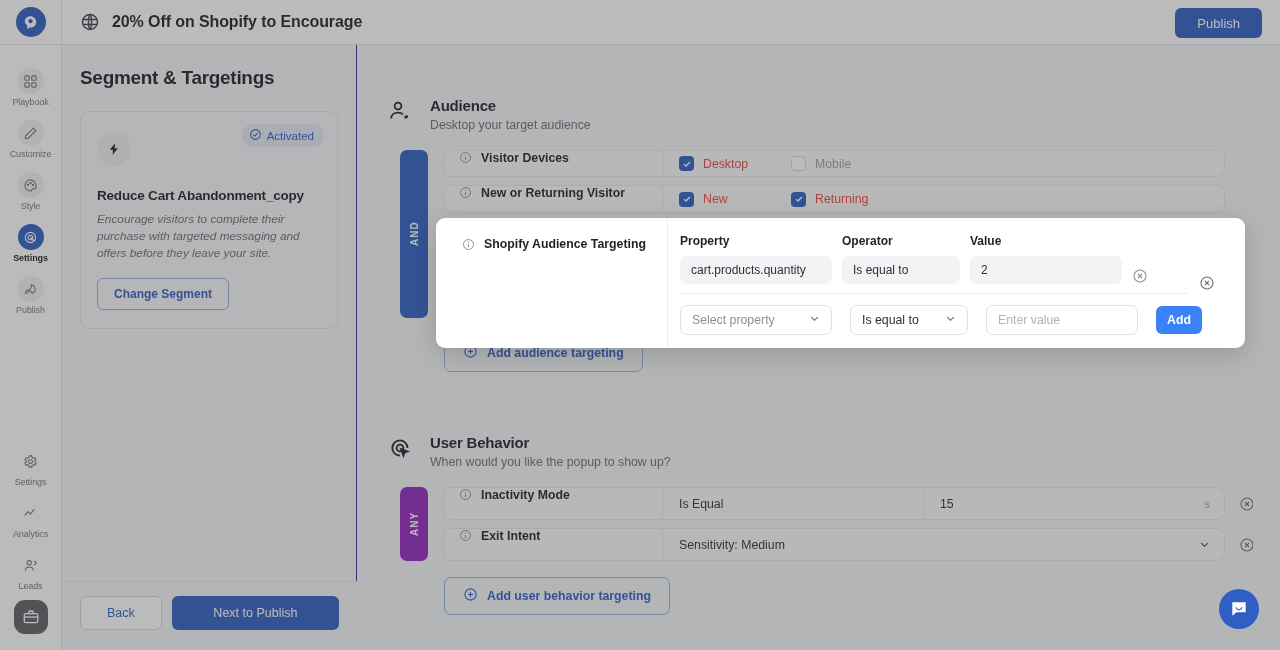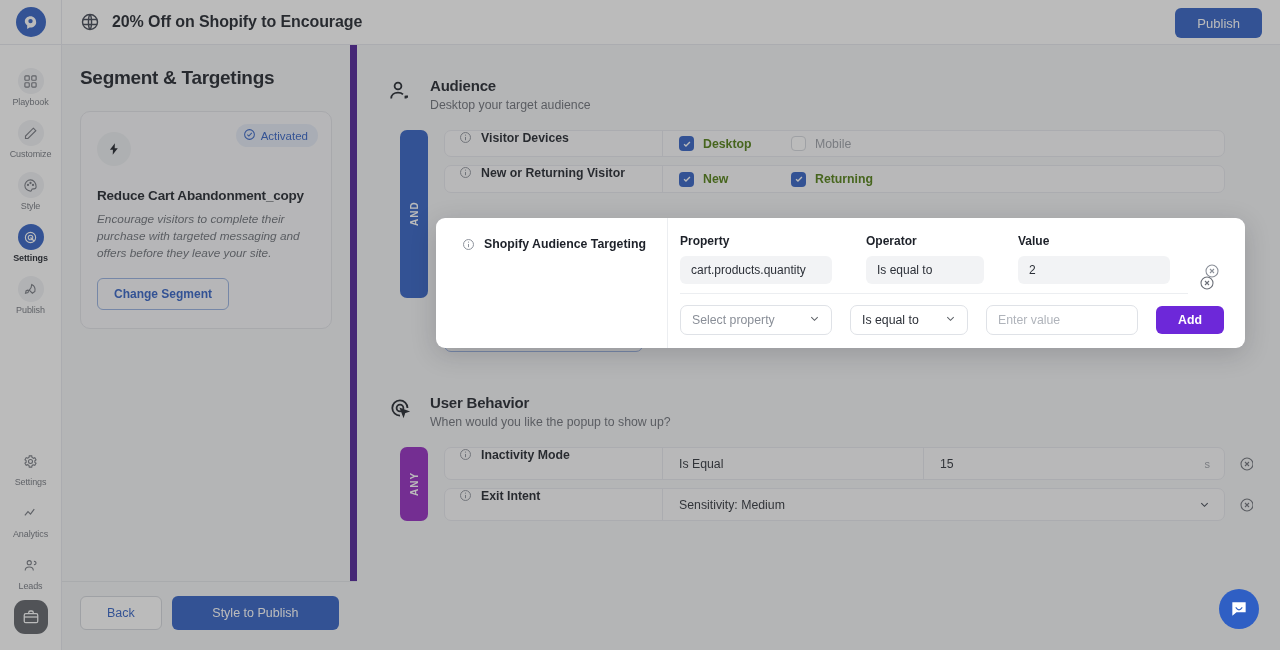--- a/index.html
+++ b/index.html
@@ -64,21 +64,21 @@
   .rail-bottom {
     margin-top:auto; margin-bottom:16px;
     width:34px; height:34px; border-radius:11px; background:#5c6066;
     display:flex; align-items:center; justify-content:center; color:#fff; cursor:pointer;
   }
   .rail-bottom svg { width:18px; height:18px; }
 
   
   .leftpanel {
     position:absolute; top:45px; left:62px; width:295px; height:605px;
-    background:#f5f6f8; border-right:7px solid #4c1d95; z-index:3;
+    background:#f5f6f8; border-right:1px solid #4c1d95; z-index:3;
     padding:22px 18px 0 18px;
   }
   .panel-title { font-size:19px; font-weight:700; color:#1d2129; letter-spacing:-0.3px; }
   .segment-card {
     margin-top:22px; border:1px solid #e2e4e9; border-radius:10px;
     background:#f7f8fa; padding:14px 16px 18px; position:relative;
   }
   .activated-pill {
     position:absolute; right:13px; top:12px;
     background:#e4eaf6; color:#2f5fc4; font-size:11.5px; font-weight:500;
@@ -110,21 +110,21 @@
     flex:1; border:none; background:#2f5fc4; color:#fff; border-radius:6px;
     font-size:12.5px; font-weight:500; padding:9px 0; cursor:pointer;
     font-family:"Liberation Sans", sans-serif;
   }
 
   
   .main {
     position:absolute; top:45px; left:358px; width:895px; height:605px;
     background:#f5f6f8; overflow:hidden; z-index:2; padding:32px 28px 0 30px;
   }
-  .sec-head { display:flex; align-items:flex-start; gap:18px; }
+  .sec-head { display:flex; align-items:flex-start; gap:18px;margin-top:20px; }
   .sec-ic { width:24px; height:24px; color:#1d2129; margin-top:2px; flex:0 0 24px; }
   .sec-ic svg { width:24px; height:24px; }
   .sec-title { font-size:15px; font-weight:700; color:#1d2129; letter-spacing:-0.2px; }
   .sec-sub { font-size:12.3px; color:#6b6f77; margin-top:4px; }
 
   .rules { display:flex; gap:16px; margin-top:18px; margin-left:12px; }
   .joiner {
     width:28px; border-radius:7px; color:#fff; font-size:10px; font-weight:700;
     letter-spacing:1px; display:flex; align-items:center; justify-content:center;
     writing-mode:vertical-rl; transform:rotate(180deg);
@@ -143,21 +143,21 @@
   .info-ic { width:13px; height:13px; color:#8a8f98; flex:0 0 13px; }
   .info-ic svg { width:13px; height:13px; }
   .rule-cells { flex:1; display:flex; align-items:center; }
   .chk-cell { display:flex; align-items:center; gap:9px; padding-left:16px; width:112px; }
   .chkbox {
     width:15px; height:15px; border-radius:4px; background:#2f5fc4;
     display:flex; align-items:center; justify-content:center;
   }
   .chkbox svg { width:10px; height:10px; color:#fff; }
   .chkbox.off { background:#ffffff; border:1px solid #d4d7dd; }
-  .chk-label { font-size:12.3px; font-weight:700; color:#4d7c0f; }
+  .chk-label { font-size:12.3px; font-weight:400; color:#ef4444; }
   .chk-label.muted { font-weight:400; color:#9a9ea6; }
   .cell-text { font-size:12.3px; color:#2c3038; padding-left:16px; }
   .cell-sep { width:1px; align-self:stretch; background:#e7e9ee; }
   .cell-grow { flex:1; display:flex; align-items:center; padding-left:16px;
                font-size:12.3px; color:#2c3038; position:relative; }
   .unit { position:absolute; right:14px; font-size:11px; color:#9a9ea6; }
   .caret-right { position:absolute; right:14px; width:11px; height:11px; color:#3d4350; }
   .caret-right svg { width:11px; height:11px; }
   .row-remove {
     position:absolute; right:-31px; top:50%; transform:translateY(-50%);
@@ -180,21 +180,21 @@
     background:#ffffff; border-radius:9px; z-index:60;
     box-shadow:0 6px 26px rgba(20,24,36,0.18);
     display:flex;
   }
   .modal-left {
     width:232px; border-right:1px solid #eceef1; padding:19px 0 0 26px;
     display:flex; align-items:flex-start; gap:9px;
   }
   .modal-left-label { font-size:12.3px; font-weight:700; color:#1d2129; }
   .modal-right { flex:1; padding:16px 0 0 12px; position:relative; }
-  .fieldgrid { display:flex; align-items:center; gap:34px; }
+  .fieldgrid { display:flex; align-items:flex-end; gap:10px; }
   .fcol { display:flex; flex-direction:column; }
   .fcol-label { font-size:12px; font-weight:700; color:#1d2129; margin-bottom:8px; }
   .w-prop { width:152px; }
   .w-op { width:118px; }
   .w-val { width:152px; }
   .filled {
     background:#f2f3f5; border:none; border-radius:6px; height:28px;
     display:flex; align-items:center; padding:0 11px;
     font-size:12px; color:#2c3038; font-family:"Liberation Sans", sans-serif;
   }
@@ -212,22 +212,22 @@
   .select-box svg { width:11px; height:11px; color:#5c6066; }
   .sel-prop { width:152px; }
   .sel-op { width:118px; }
   .input-val {
     border:1px solid #dfe2e7; border-radius:7px; height:30px; width:152px;
     padding:0 11px; font-size:12.3px; color:#2c3038; outline:none;
     font-family:"Liberation Sans", sans-serif; background:#fff;
   }
   .input-val::placeholder { color:#b0b4bb; }
   .add-sm {
-    background:#6d28d9; color:#fff; border:none; border-radius:6px;
-    height:28px; padding:0 22px; font-size:12.3px; font-weight:700; cursor:pointer;
+    background:#3b82f6; color:#fff; border:none; border-radius:6px;
+    height:28px; padding:0 11px; font-size:12.3px; font-weight:700; cursor:pointer;
     font-family:"Liberation Sans", sans-serif;
   }
   .modal-close {
     position:absolute; right:30px; top:57px; width:16px; height:16px;
     color:#6b6f77; cursor:pointer;
   }
   .modal-close svg { width:16px; height:16px; }
 
   
   .chat-bubble {
@@ -378,21 +378,21 @@
           </svg>
       </div>
 
       <div class="seg-name">Reduce Cart Abandonment_copy</div>
       <div class="seg-desc">Encourage visitors to complete their purchase with targeted messaging and offers before they leave your site.</div>
       <button class="change-seg-btn">Change Segment</button>
     </div>
 
     <div class="leftpanel-footer">
       <button class="back-btn">Back</button>
-      <button class="next-btn">Style to Publish</button>
+      <button class="next-btn">Next to Publish</button>
     </div>
   </div>
 
   <div class="main">
 
     
     <div class="sec-head">
       <span class="sec-ic">
         <svg viewBox="0 0 24 24" fill="none" stroke="currentColor" stroke-width="1.8">
             <circle cx="10" cy="7" r="3.4"></circle>
@@ -554,20 +554,29 @@
           <span class="row-remove">
             <svg viewBox="0 0 24 24" fill="none" stroke="currentColor" stroke-width="1.6">
                 <circle cx="12" cy="12" r="9"></circle>
                 <path d="M9 9l6 6M15 9l-6 6"></path>
               </svg>
           </span>
         </div>
       </div>
     </div>
 
+    <button class="add-btn">
+      <span>
+        <svg viewBox="0 0 24 24" fill="none" stroke="currentColor" stroke-width="1.7">
+            <circle cx="12" cy="12" r="9"></circle>
+            <path d="M12 8v8M8 12h8"></path>
+          </svg>
+      </span>
+      <span>Add user behavior targeting</span>
+    </button>
   </div>
 
   <div class="dim"></div>
 
   <div class="modal">
     <div class="modal-left">
       <span class="info-ic">
         <svg viewBox="0 0 24 24" fill="none" stroke="currentColor" stroke-width="1.8">
             <circle cx="12" cy="12" r="9.2"></circle>
             <path d="M12 11v6"></path>

